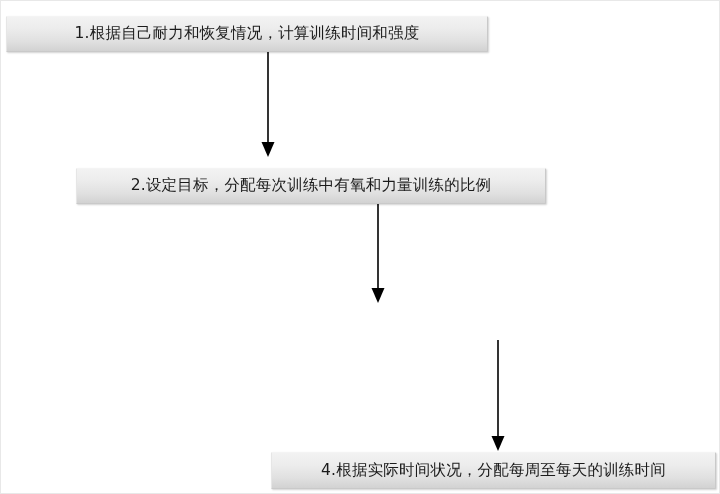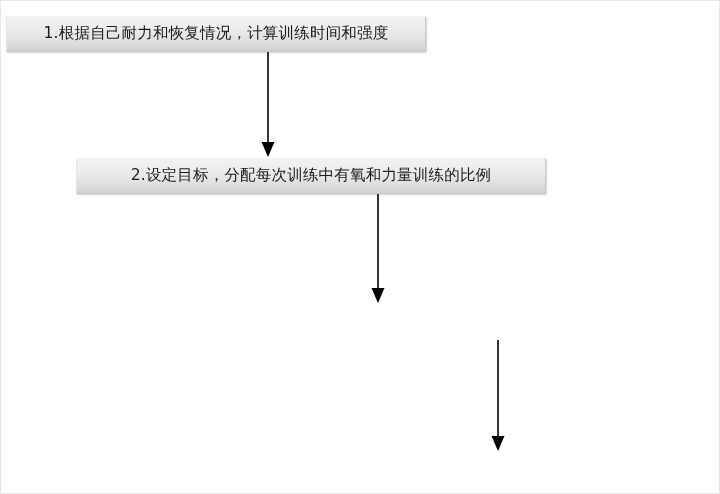--- a/index.html
+++ b/index.html
@@ -66,23 +66,26 @@
     </svg>
   </div>
 
   <div class="connector" style="left:477px; top:336px; width:40px; height:118px;">
     <svg width="40" height="118" viewBox="0 0 40 118">
       <line x1="20" y1="3" x2="20" y2="104" stroke="#000000" stroke-width="1.6"></line>
       <polygon points="20,114 13.5,99 26.5,99" fill="#000000"></polygon>
     </svg>
   </div>
 
-  <div class="node" style="left:5px; top:15px; width:420px; height:36px;">
+  <div class="node" style="left:5px; top:15px; width:482px; height:36px;">
     <span class="node-label">1.根据自己耐力和恢复情况，计算训练时间和强度</span>
   </div>
 
-  <div class="node" style="left:75px; top:157px; width:470px; height:36px;">
+  <div class="node" style="left:75px; top:167px; width:470px; height:36px;">
     <span class="node-label">2.设定目标，分配每次训练中有氧和力量训练的比例</span>
   </div>
 
 
+  <div class="node" style="left:270px; top:451px; width:445px; height:37px;">
+    <span class="node-label">4.根据实际时间状况，分配每周至每天的训练时间</span>
+  </div>
 
 </div>
 
 </body></html>

